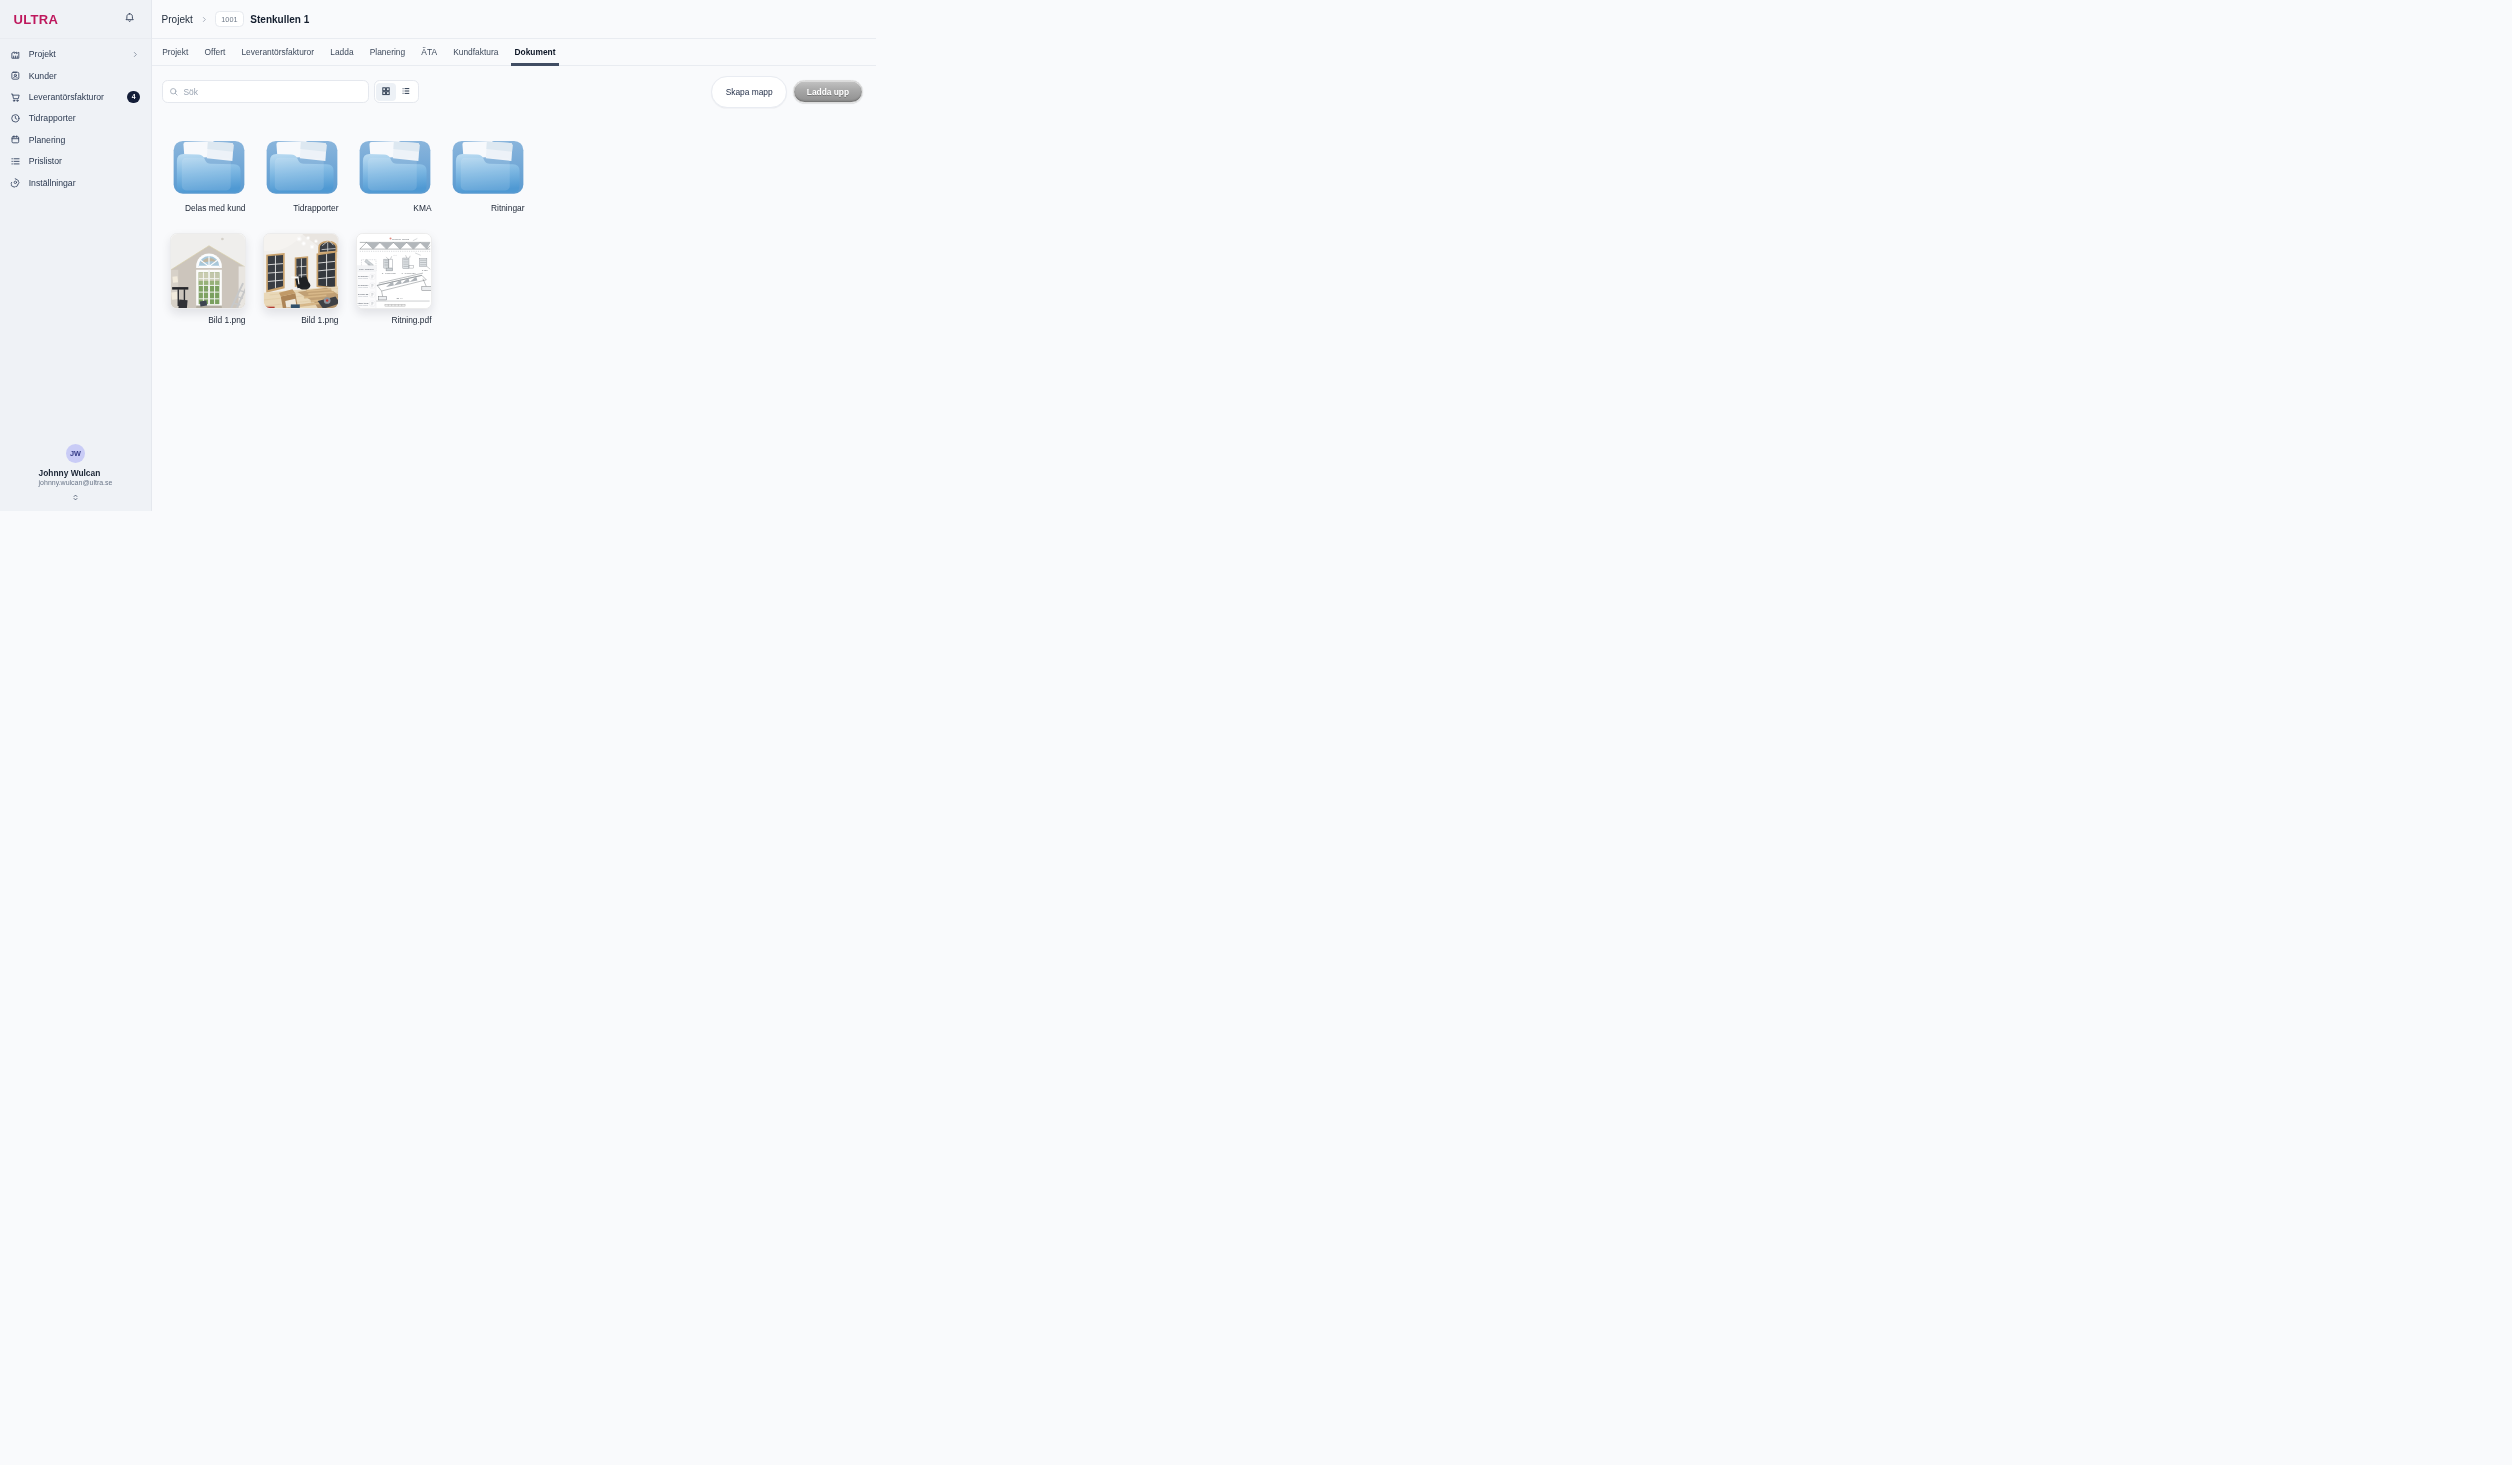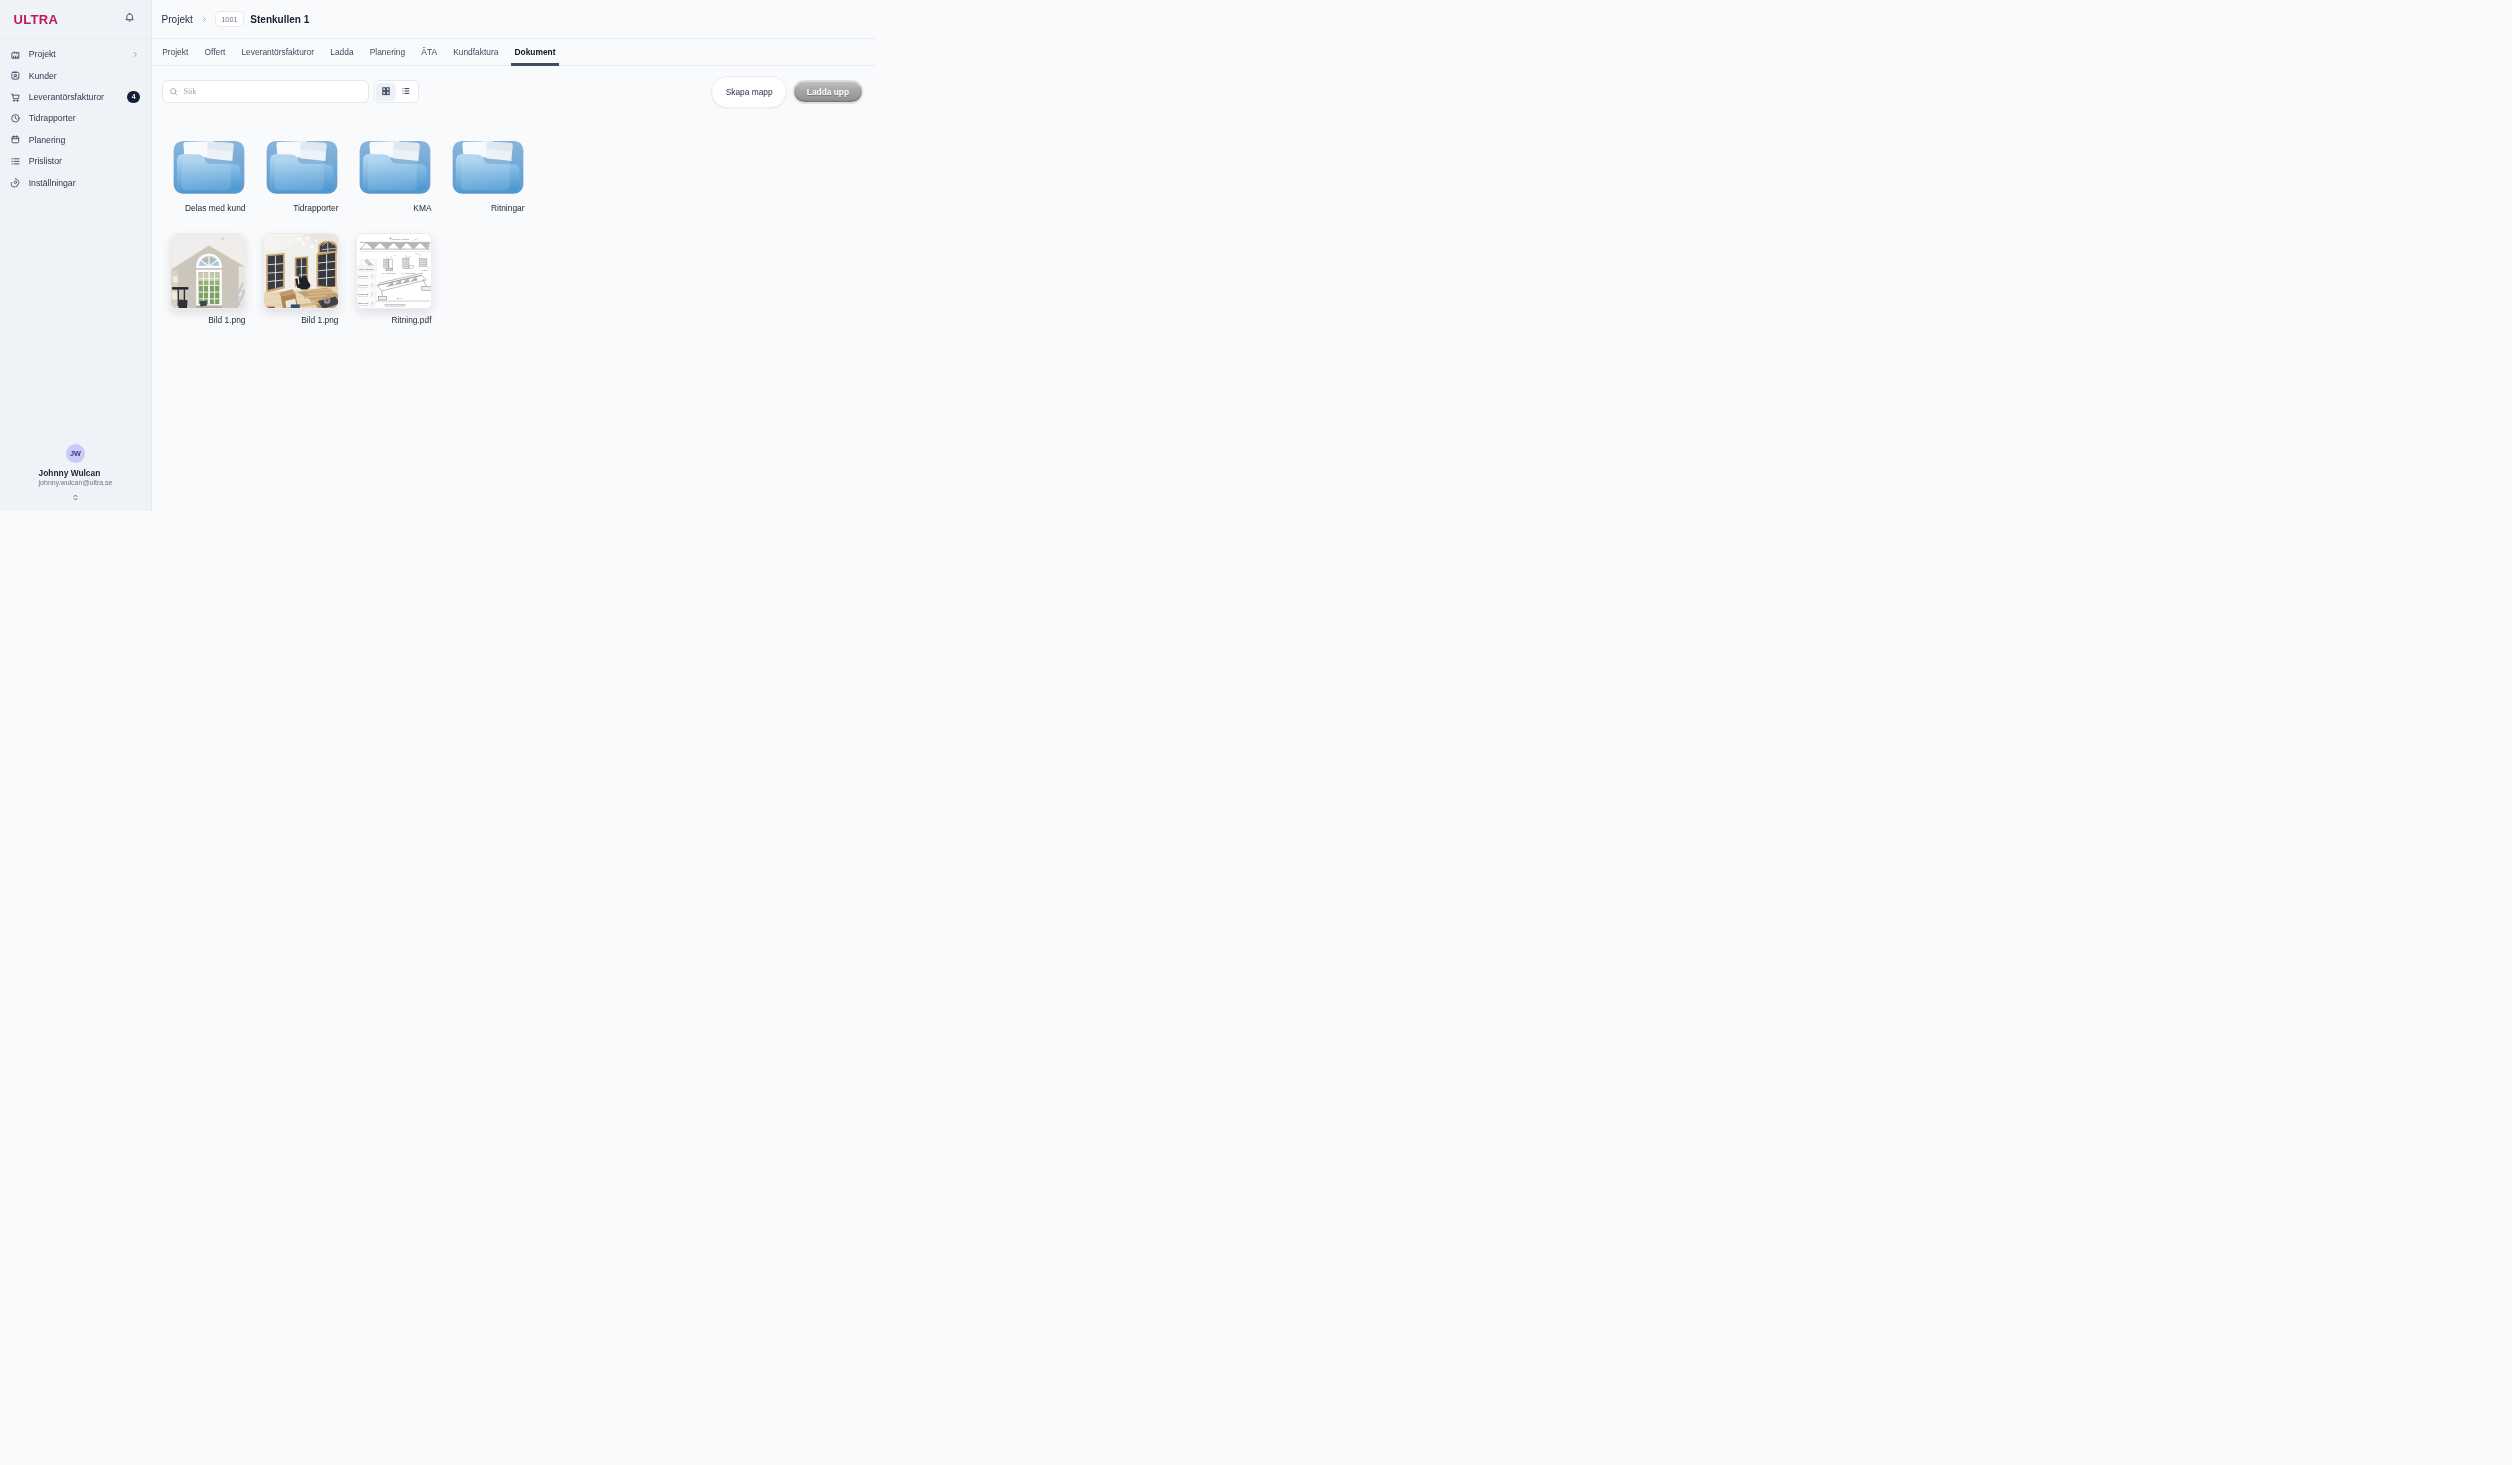--- a/index.html
+++ b/index.html
@@ -34,21 +34,21 @@
   .crumb-sep { color:#98a1b0; display:flex; }
   .crumb-num { font-size:7.3px; color:#6f7a89; background:#fff; border:0.6px solid #e7eaef; border-radius:4.5px; padding:2.3px 5px; }
   .crumb-name { font-size:10px; font-weight:600; color:#141e2e; }
 
   .tabsrow { height:27px; border-bottom:0.6px solid #e9ecf1; display:flex; align-items:stretch; padding:0 9.6px; gap:15px; }
   .tab { position:relative; display:flex; align-items:center; font-size:8.4px; color:#3e4a5c; cursor:pointer; background:none; border:none; padding:0 0.6px; }
   .tab.active { color:#0d1626; font-weight:700; }
   .tab.active::after { content:""; position:absolute; left:-3.4px; right:-3.4px; bottom:-0.6px; height:2.3px; background:#414d63; }
 
   .toolbar { display:flex; align-items:center; margin:9.6px 13.5px 0 9.6px; }
-  .search-box { width:207px; height:22.5px; background:#fff; border:0.6px solid #e5e8ee; border-radius:5.6px; display:flex; align-items:center; padding:0 6.8px; gap:4.5px;font-family:Liberation Serif, serif; }
+  .search-box { width:207px; height:22.5px; background:#fff; border:0.6px solid #e5e8ee; border-radius:5.6px; display:flex; align-items:center; padding:0 6.8px; gap:4.5px; }
   .search-box .sicon { color:#9aa4b2; display:flex; }
   .search-box input { border:none; outline:none; background:transparent; font-size:8.4px; color:#1b2636; width:100%; font-family:inherit; }
   .search-box input::placeholder { color:#9aa4b2; }
   .view-toggle { margin-left:5px; height:22.5px; background:#fff; border:0.6px solid #e5e8ee; border-radius:5.6px; display:flex; align-items:center; padding:1.7px; }
   .seg { width:20px; height:18px; border:none; background:transparent; border-radius:4px; display:flex; align-items:center; justify-content:center; color:#2c3a4f; cursor:pointer; }
   .seg.active { background:#edf1f6; }
   .toolbar .grow { flex:1; }
   .btn-secondary { height:32px; padding:0 13.5px; border-radius:562px; background:#fff; border:0.6px solid #e9ecf2; box-shadow:0 0.6px 1.1px rgba(16,24,40,.06); font-size:8.4px; font-weight:500; color:#25314a; cursor:pointer; font-family:inherit; }
   .btn-upload { margin-left:6.2px; height:22.5px; padding:0 12.4px; border-radius:562px; border:0.6px solid #dcdcdc; background:linear-gradient(180deg,#c3c3c3 0%,#a7a7a7 45%,#8f8f8f 100%); box-shadow:inset 0 0.6px 0.6px rgba(255,255,255,.85), inset 0 -1.1px 1.7px rgba(0,0,0,.22), 0 0.6px 1.1px rgba(0,0,0,.18); color:#fff; font-size:8.4px; font-weight:700; text-shadow:0 0.6px 0.6px rgba(0,0,0,.25); cursor:pointer; font-family:inherit; }
 

